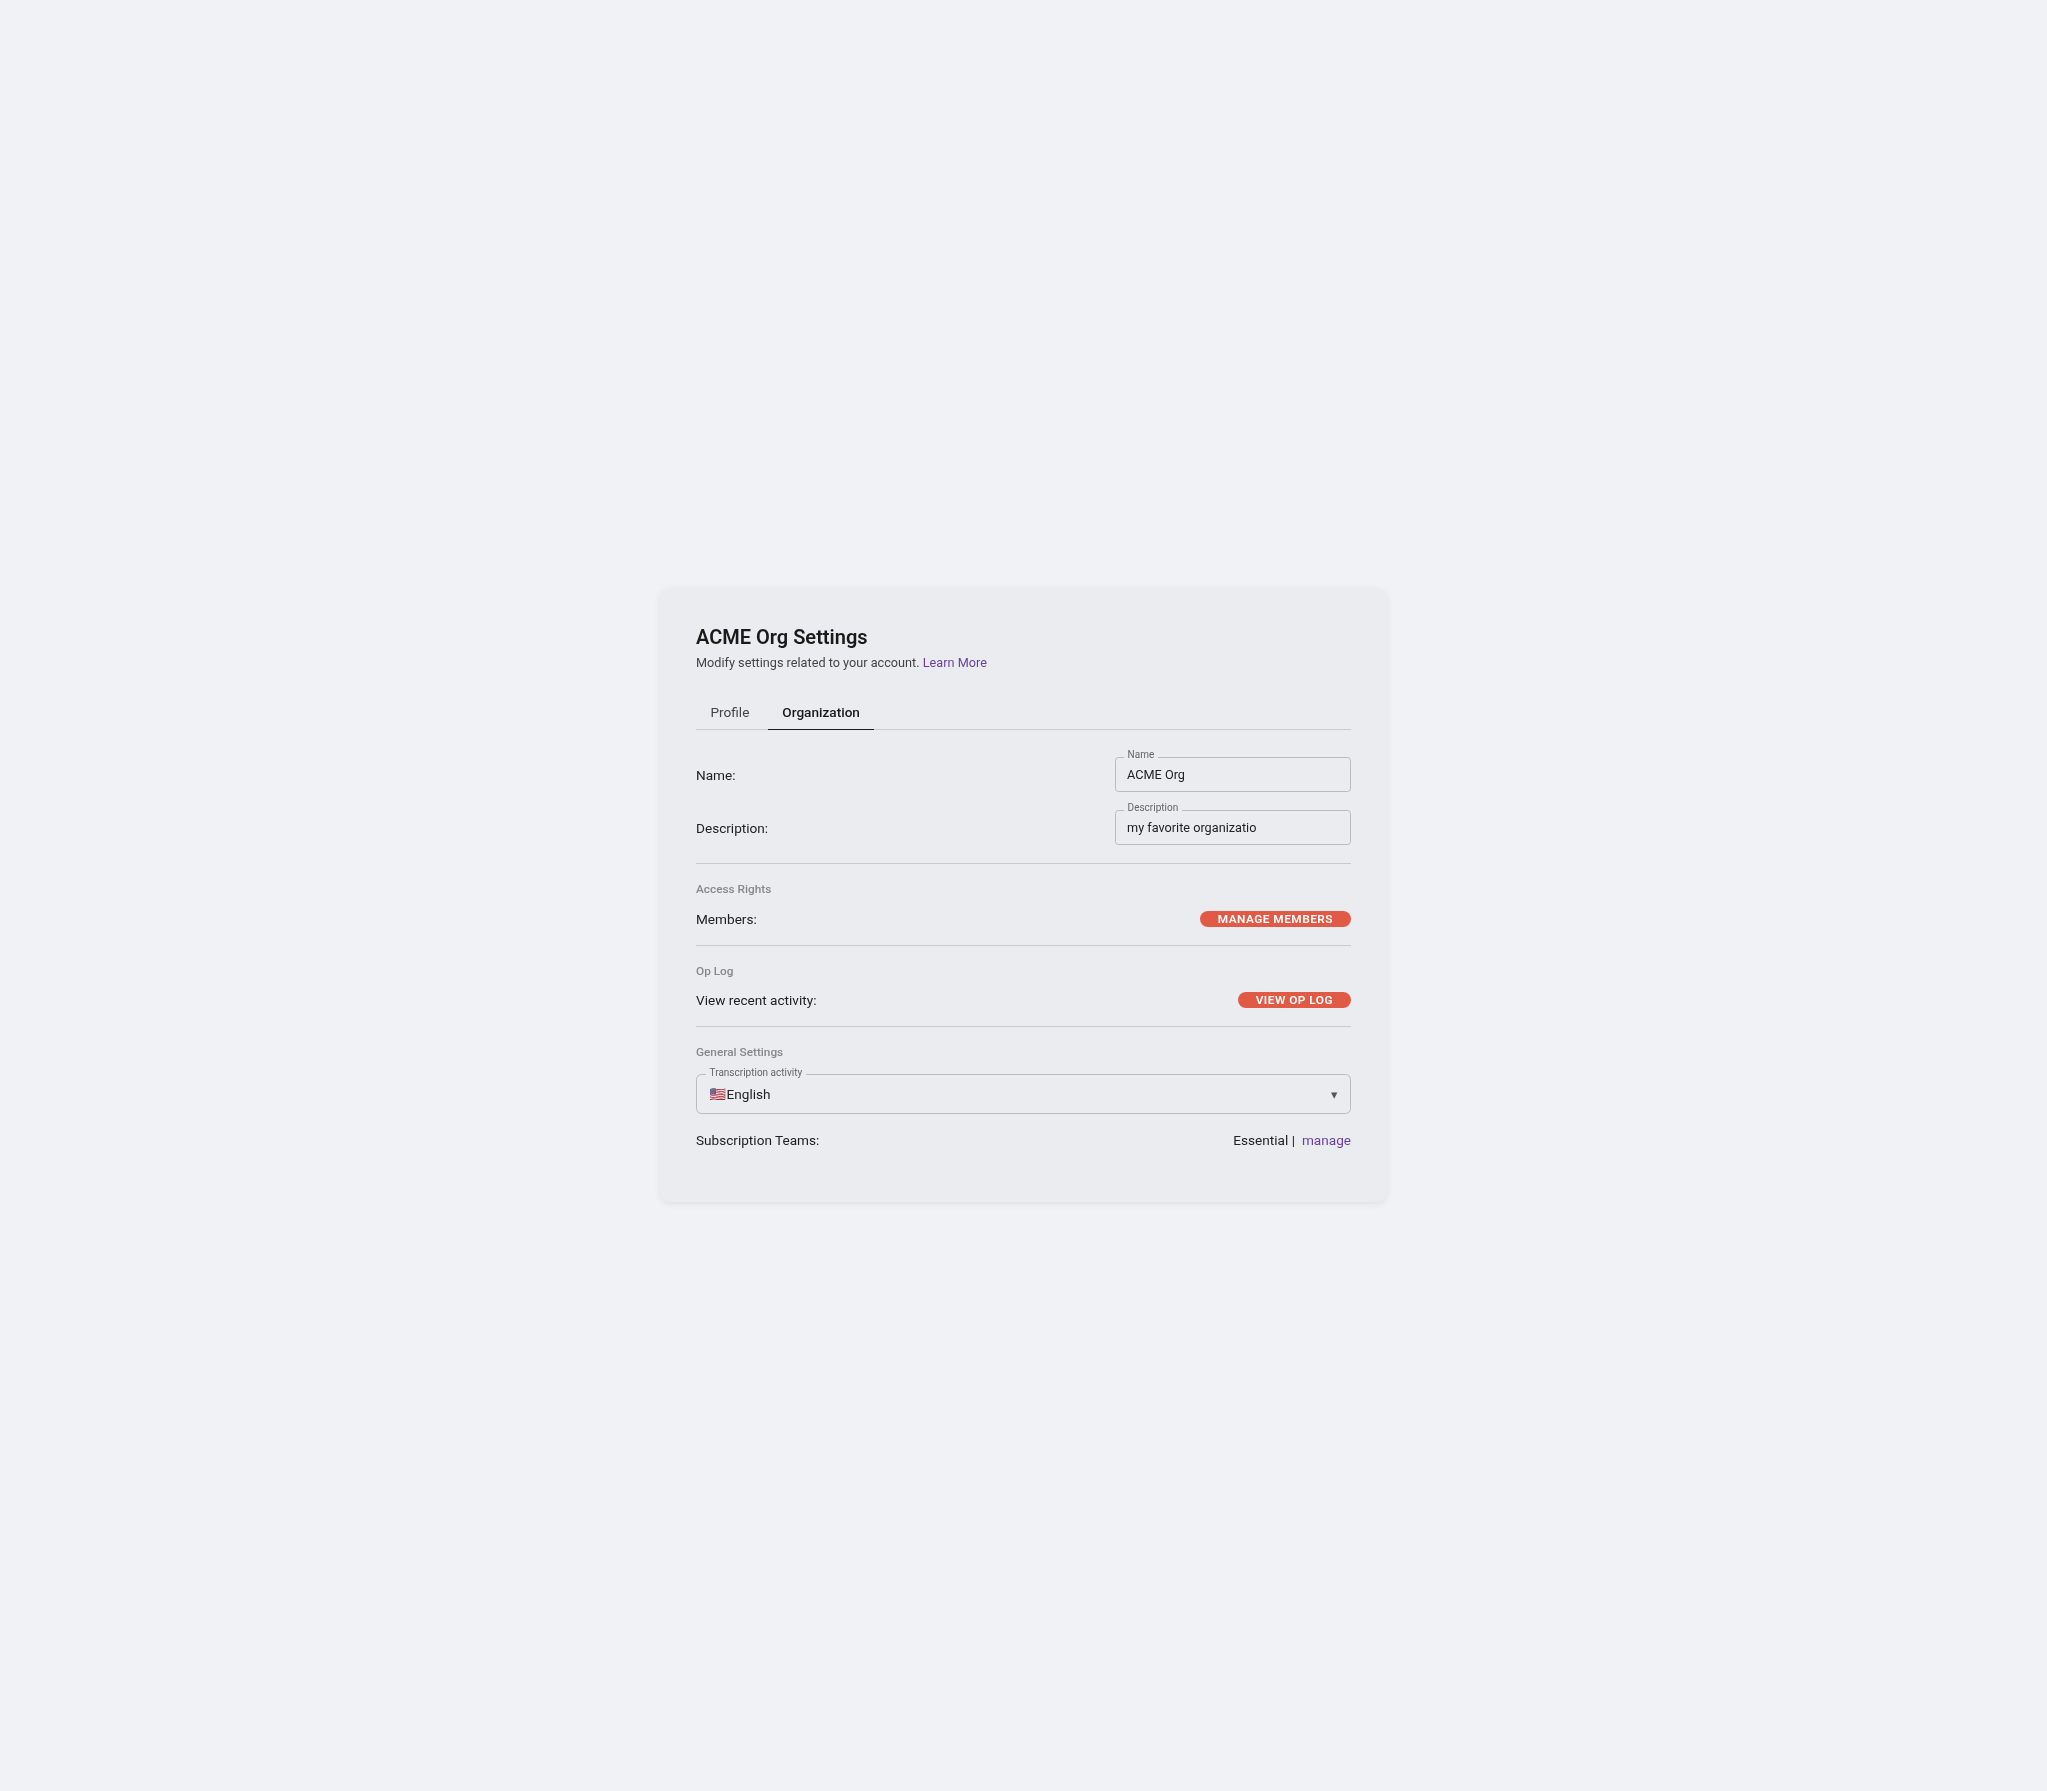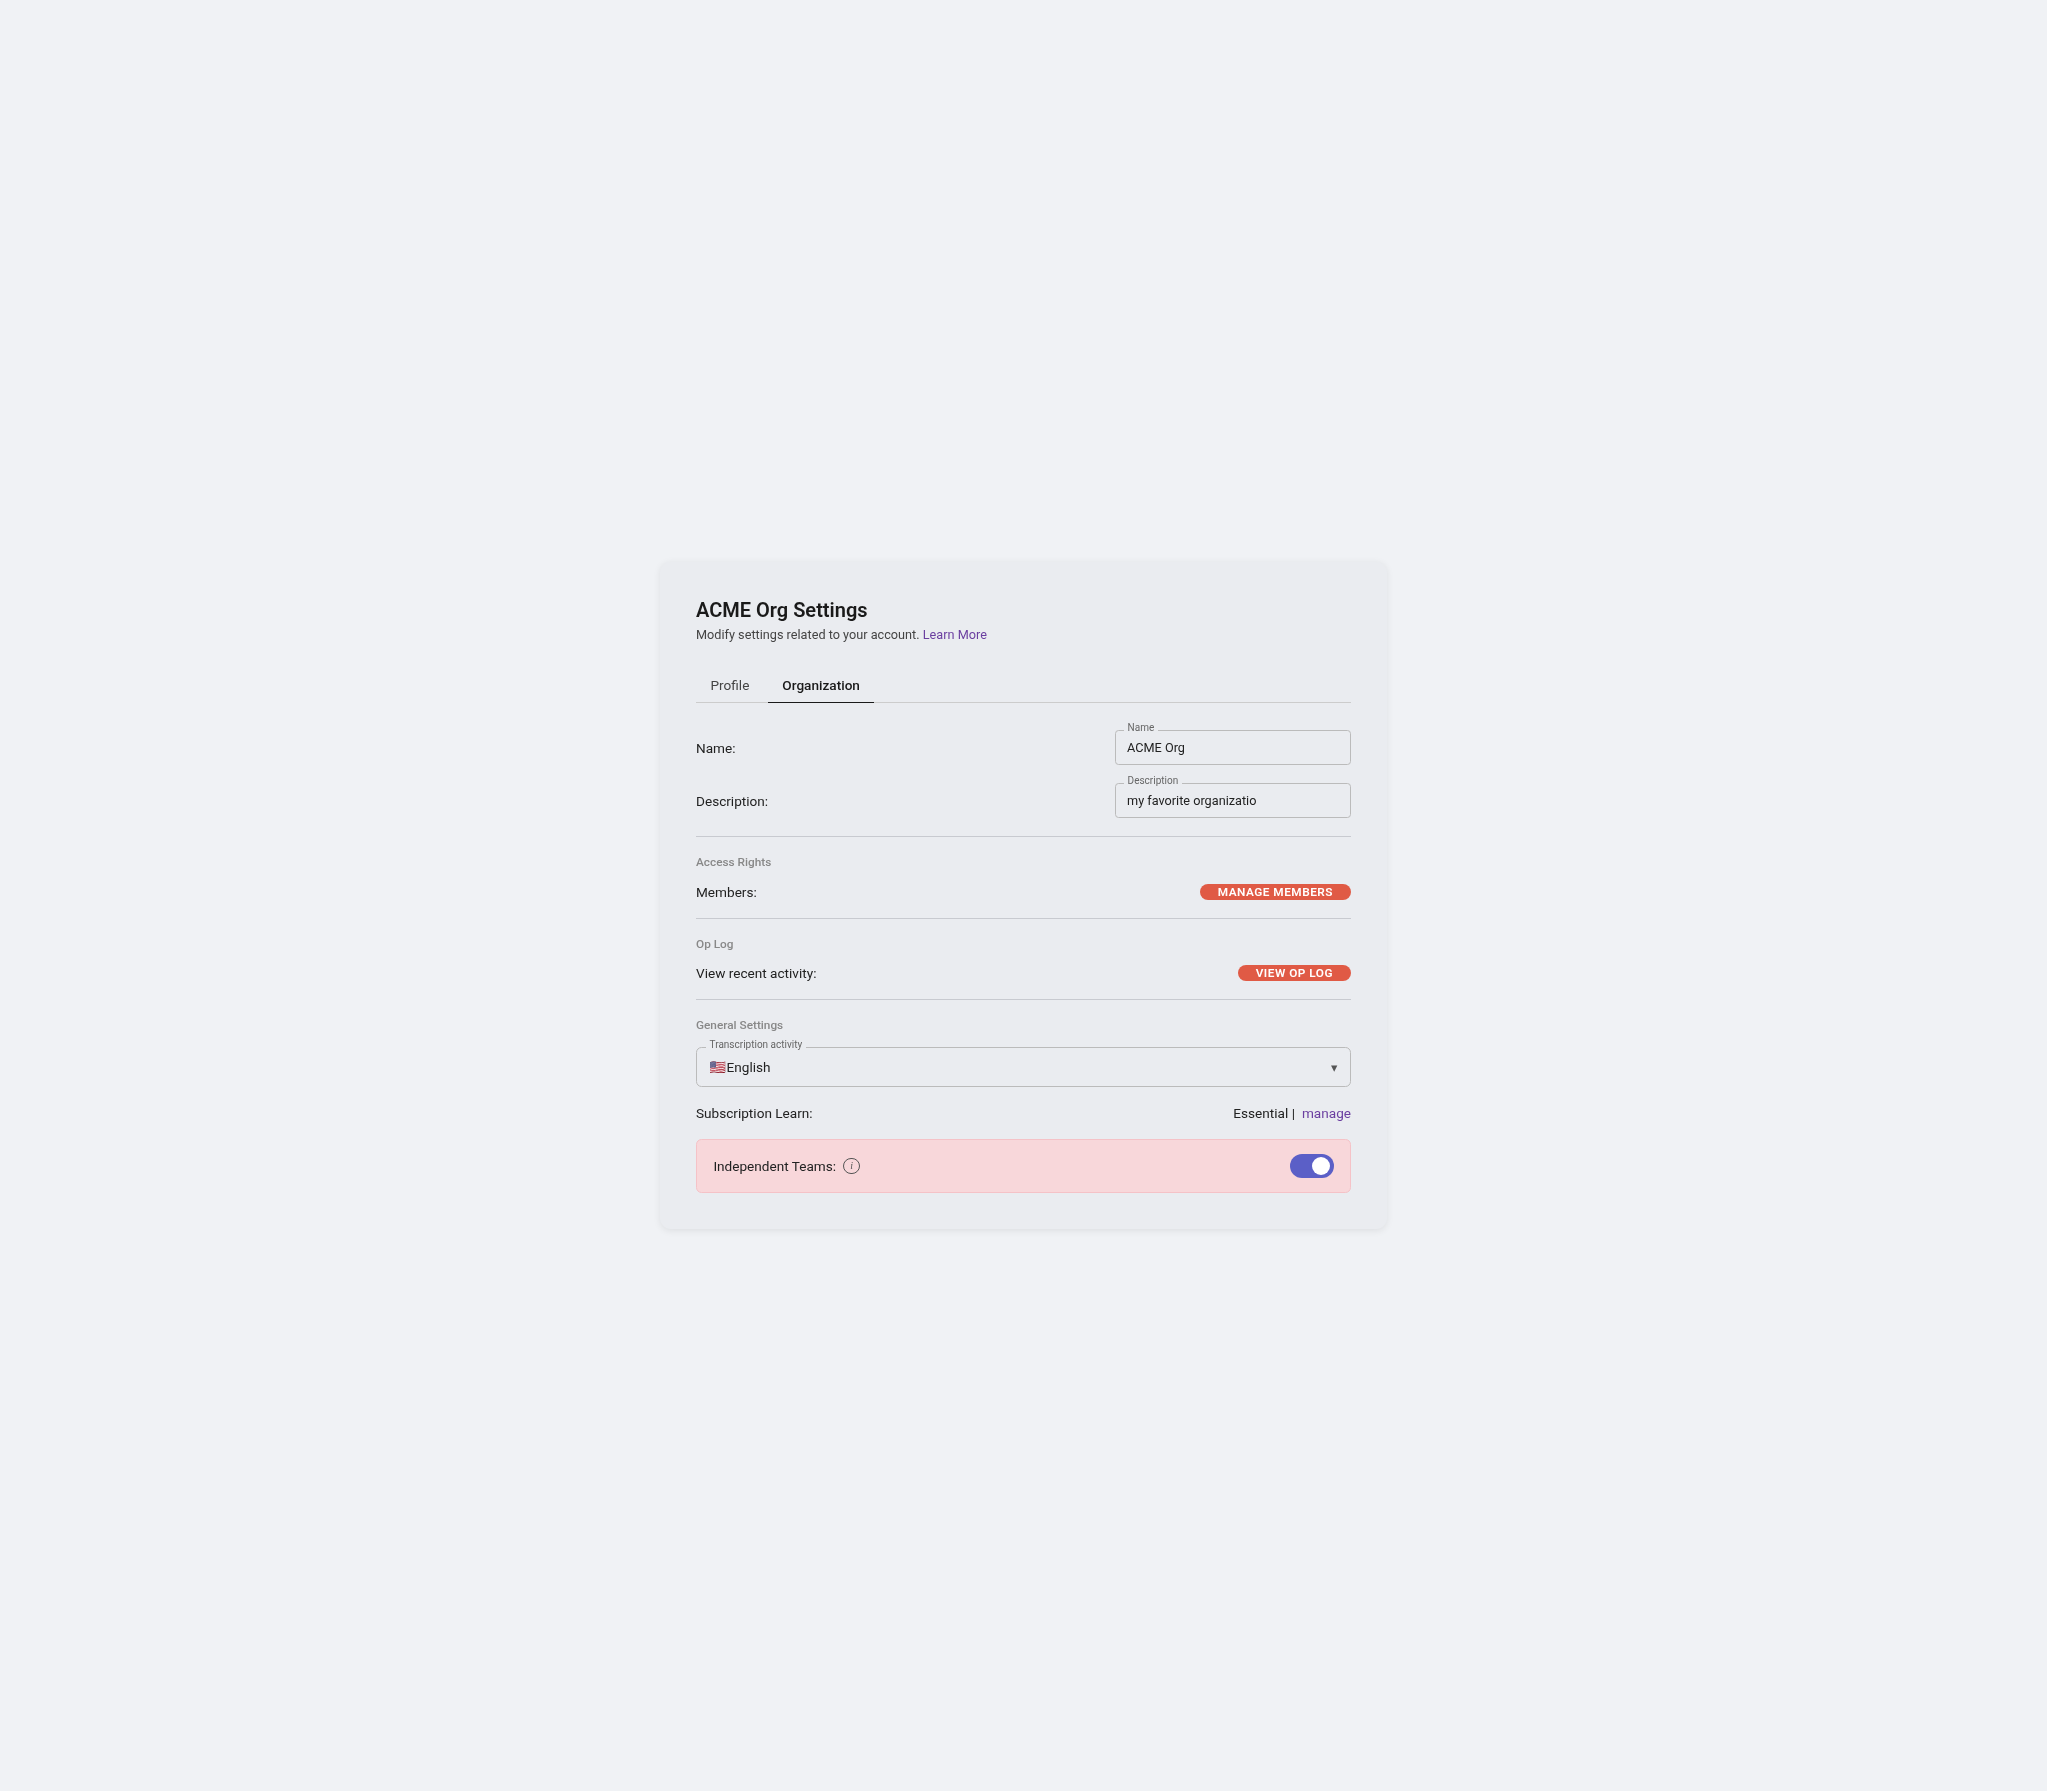--- a/index.html
+++ b/index.html
@@ -335,35 +335,25 @@
 
     <div class="language-wrapper">
       <span class="language-label">Transcription activity</span>
       <select class="language-select">
         <option>🇺🇸English</option>
       </select>
       <span class="language-chevron">▾</span>
     </div>
 
     <div class="subscription-row">
-      <span class="row-label">Subscription Learn:</span>
+      <span class="row-label">Subscription Teams:</span>
       <span class="subscription-value">
         <strong>Essential</strong>
         <span> | </span>
         <a href="#">manage</a>
       </span>
     </div>
 
-    <div class="independent-teams-row">
-      <div class="independent-teams-label">
-        <span>Independent Teams:</span>
-        <span class="info-icon">i</span>
-      </div>
-      <label class="toggle">
-        <input type="checkbox" checked="" style="">
-        <span class="toggle-slider"></span>
-      </label>
-    </div>
 
   </div>
 
 </div>
 
 
 </body></html>

